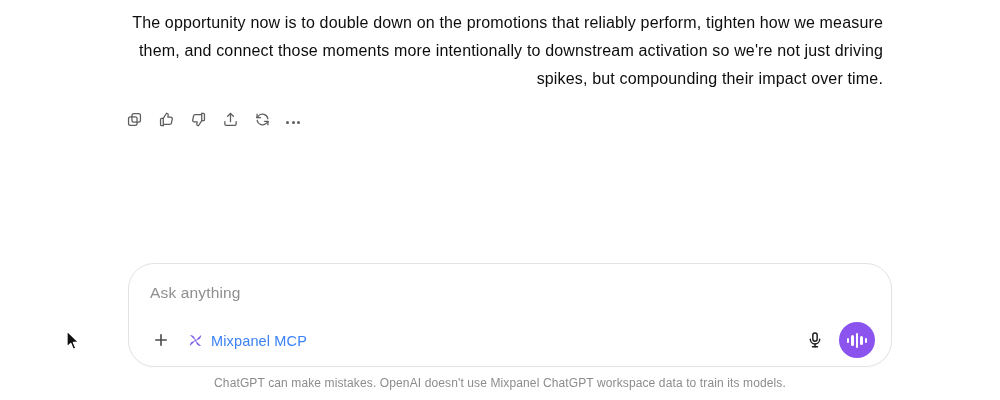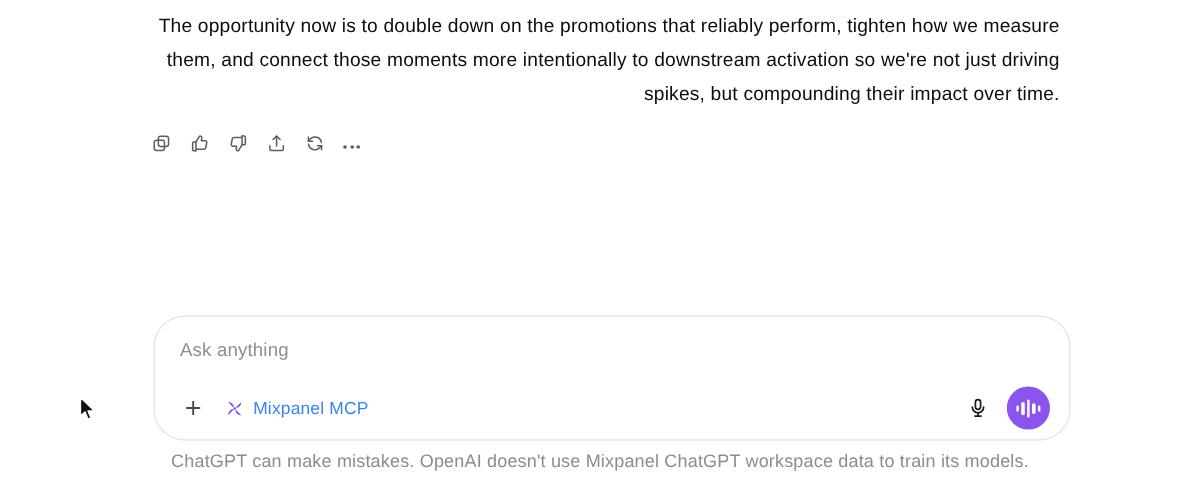--- a/index.html
+++ b/index.html
@@ -182,21 +182,21 @@
   .wave-bars i:nth-child(4) { height: 9px; }
   .wave-bars i:nth-child(5) { height: 5px; }
 
   
   #footer-note {
     position: absolute;
     left: 0;
     right: 0;
     top: 376px;
     text-align: center;
-    font-size: 15px;
+    font-size: 12px;
     color: #8c8c8c;
     letter-spacing: 0.01em;
   }
 
   
   #mouse-cursor {
     position: absolute;
     left: 66px;
     top: 330px;
     width: 16px;

